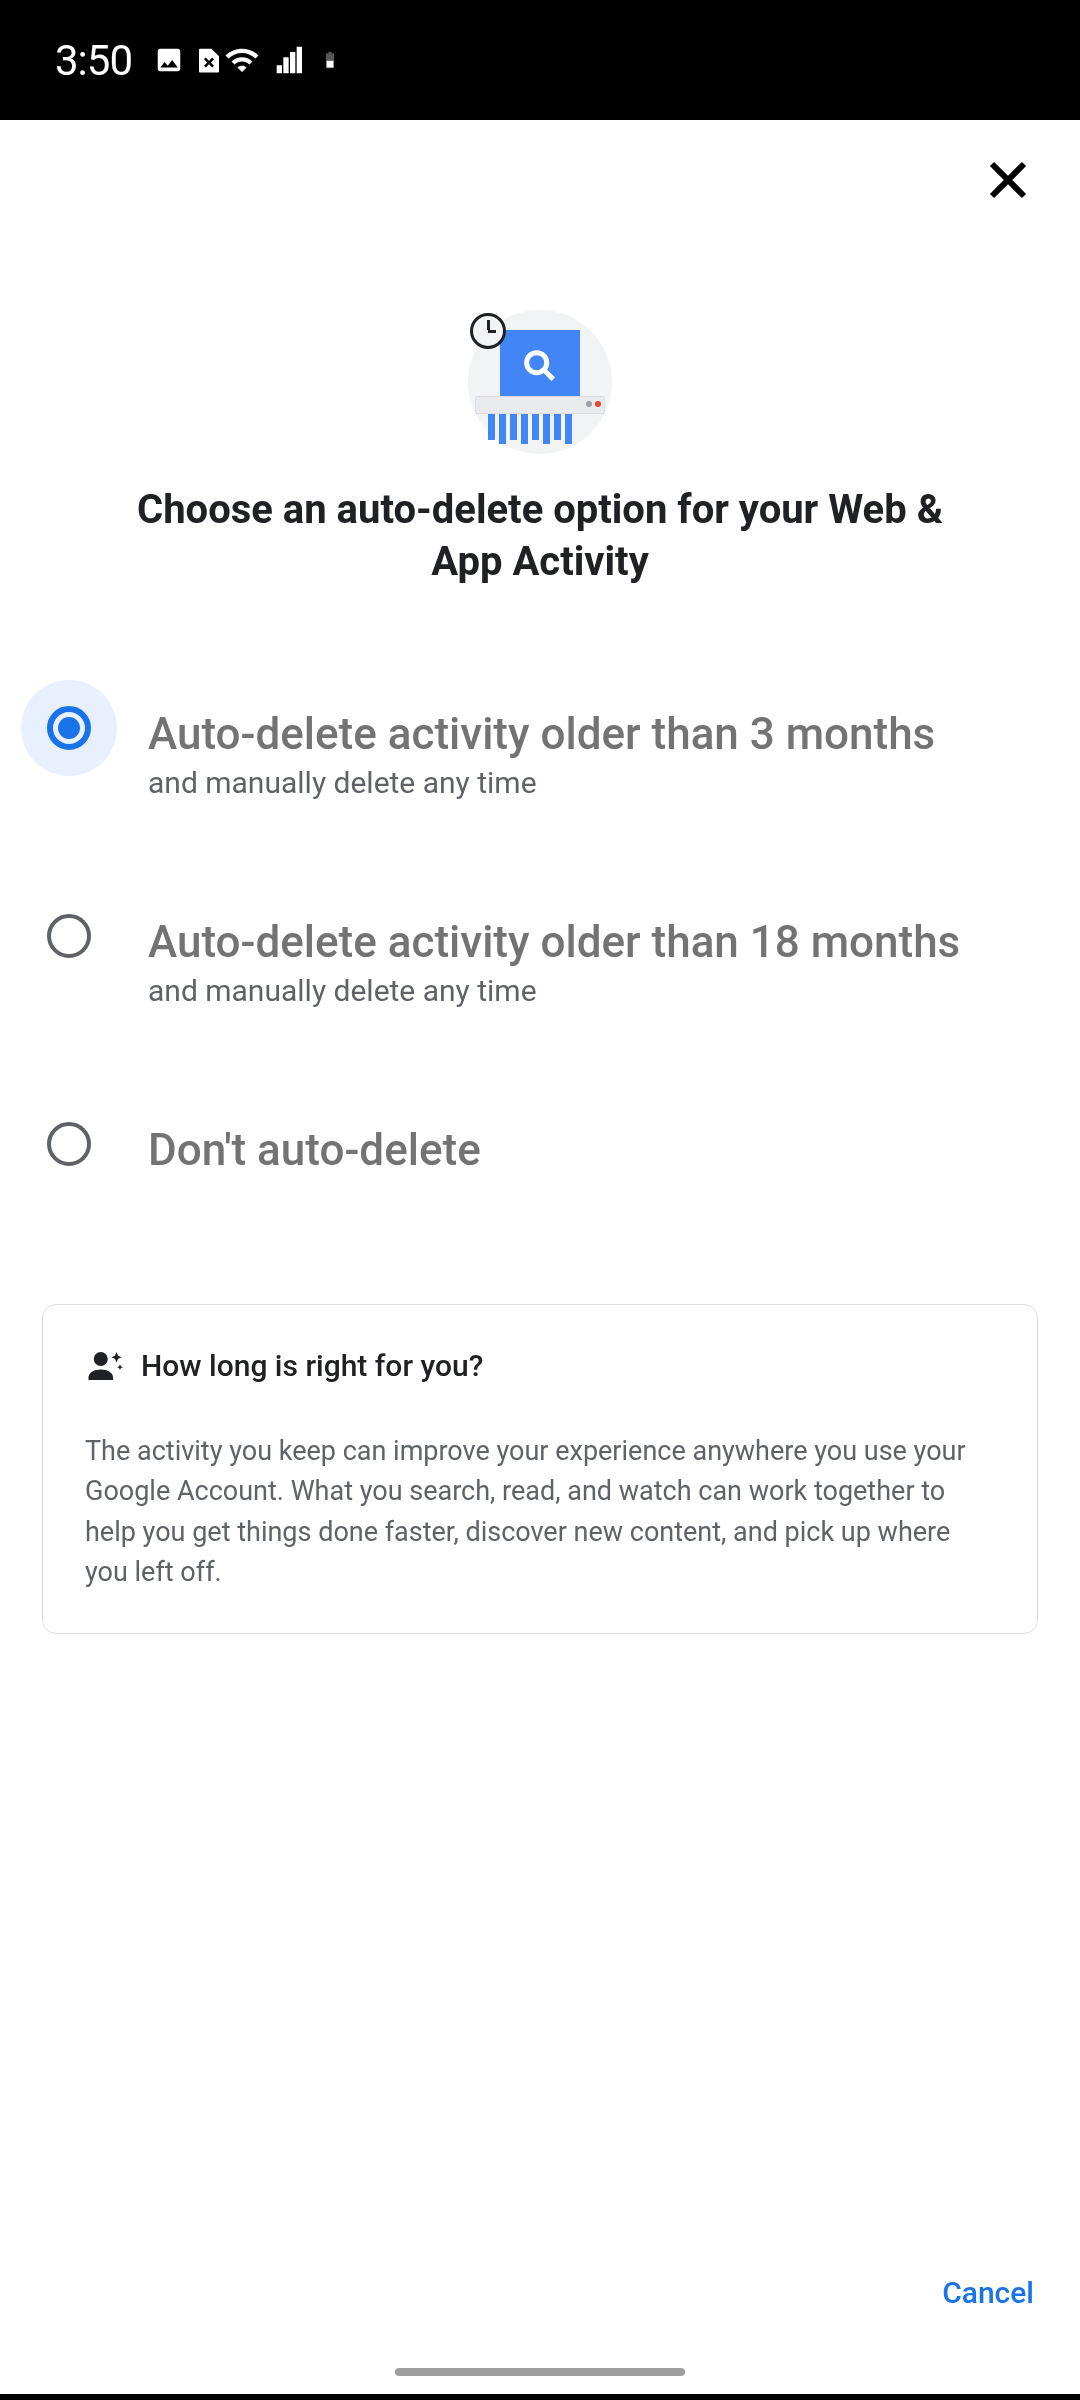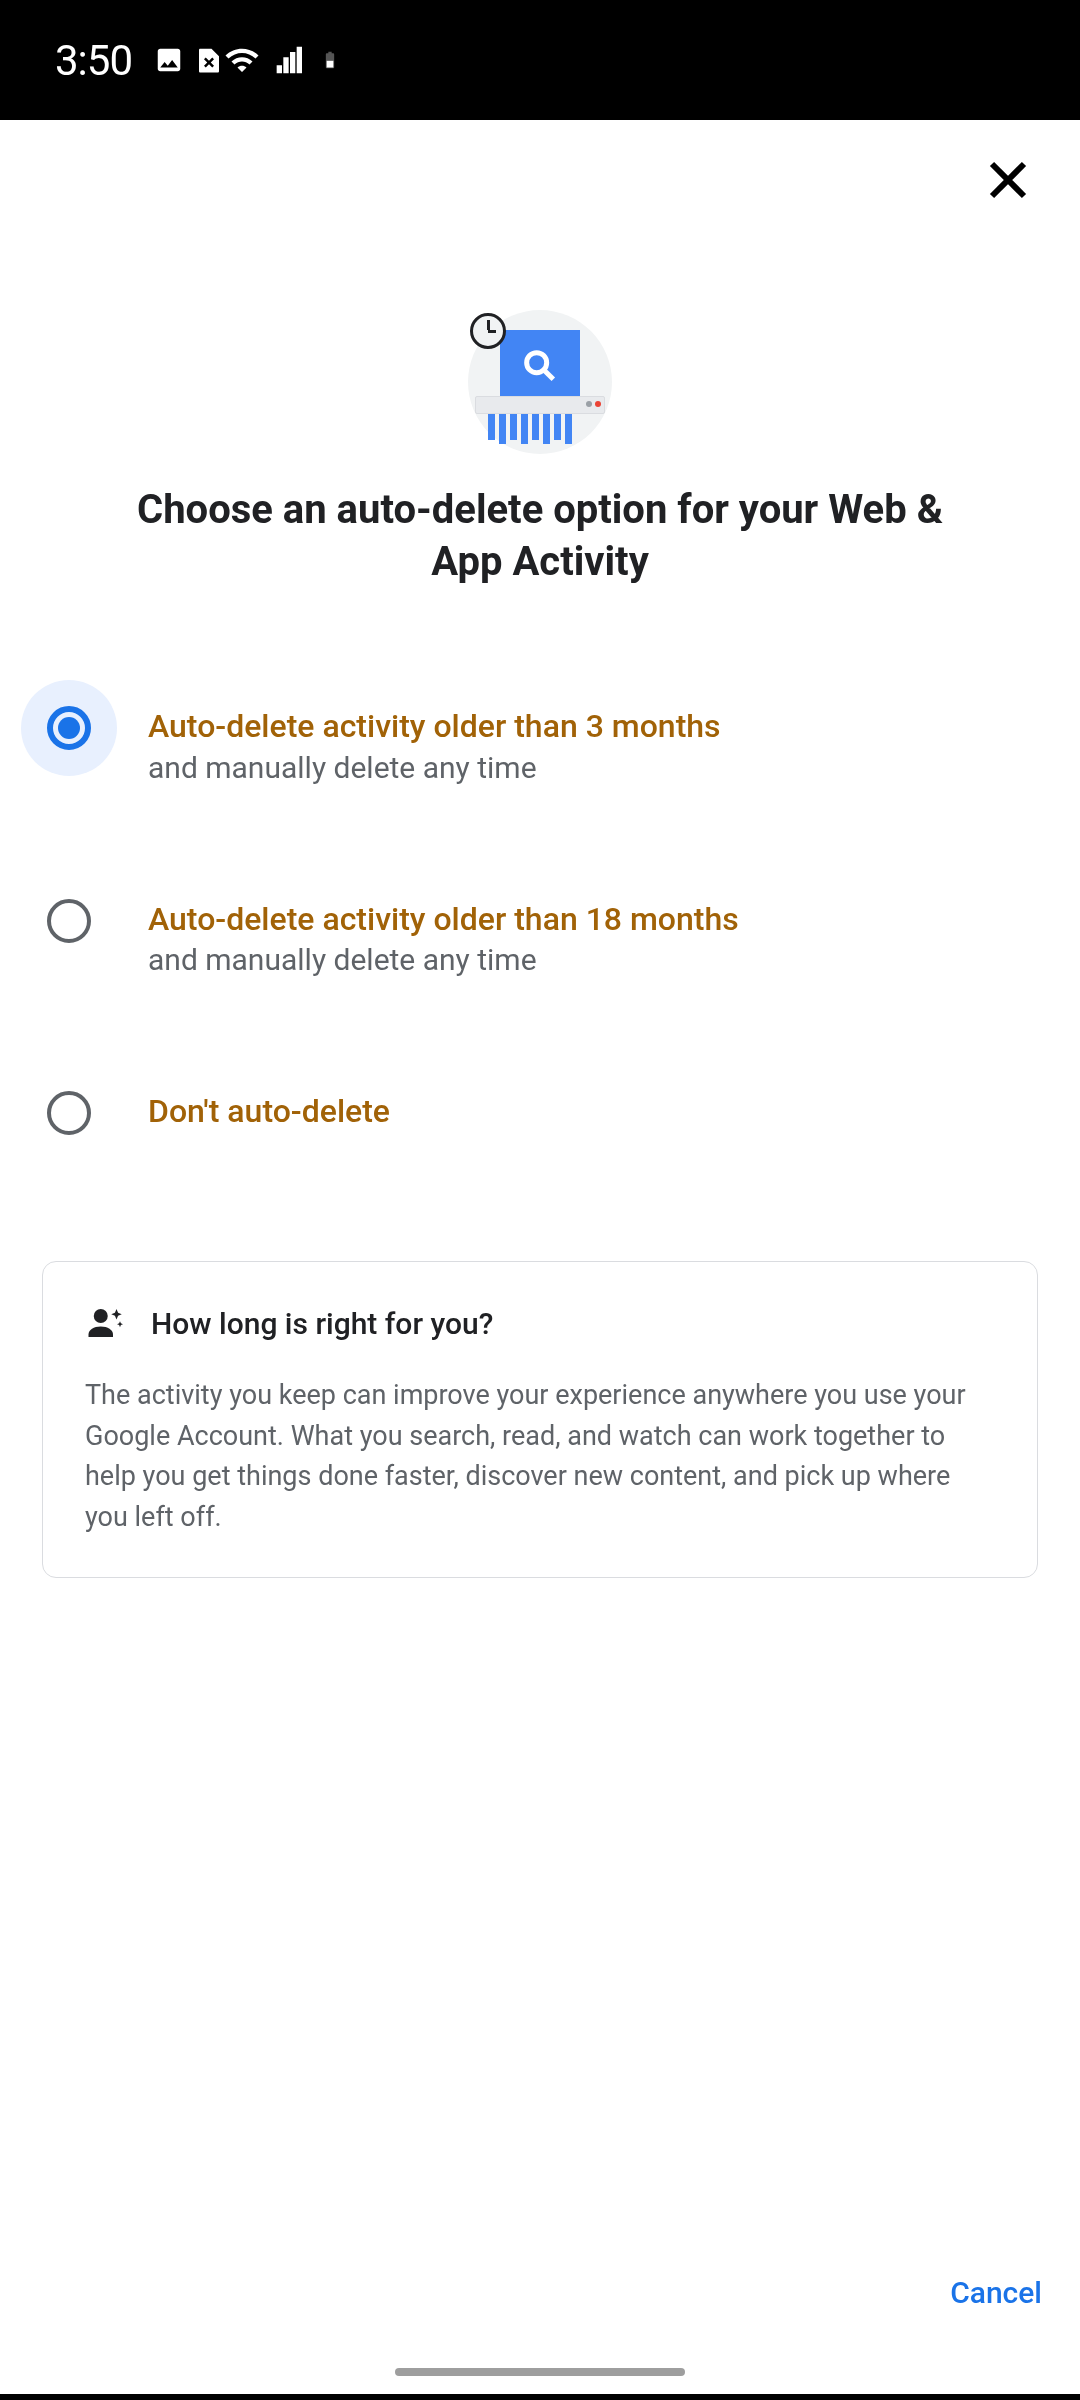--- a/index.html
+++ b/index.html
@@ -242,62 +242,62 @@
       top: 50%;
       left: 50%;
       transform: translate(-50%, -50%);
       z-index: 2;
     }
     .option-text {
       flex: 1;
       padding-top: 4px;
     }
     .option-title {
-      font-size: 32px;
-      color: #a16207;
+      font-size: 44px;
+      color: #737373;
       font-weight: 500;
       line-height: 1.3;
     }
     .option-sub {
       font-size: 30px;
       color: #5f6368;
       line-height: 1.3;
     }
     
     .info-box {
       margin: 100px 42px 0;
       border: 1.5px solid #dadce0;
       border-radius: 14px;
       padding: 40px 42px;
     }
     .info-head {
       display: flex;
       align-items: center;
-      gap: 24px;
-      margin-bottom: 31px;
+      gap: 14px;
+      margin-bottom: 44px;
     }
     .info-icon {
       width: 42px;
       height: 42px;
     }
     .info-title {
       font-size: 30px;
       font-weight: 500;
       color: #202124;
     }
     .info-body {
       font-size: 27px;
       color: #5f6368;
       line-height: 1.5;
     }
     
     .footer {
       position: absolute;
       bottom: 60px;
-      right: 28px;
+      right: 36px;
       display: flex;
       align-items: center;
       gap: 42px;
     }
     .btn-cancel {
       font-size: 30px;
       font-weight: 500;
       color: #1a73e8;
       cursor: pointer;
       padding: 24px 10px;

